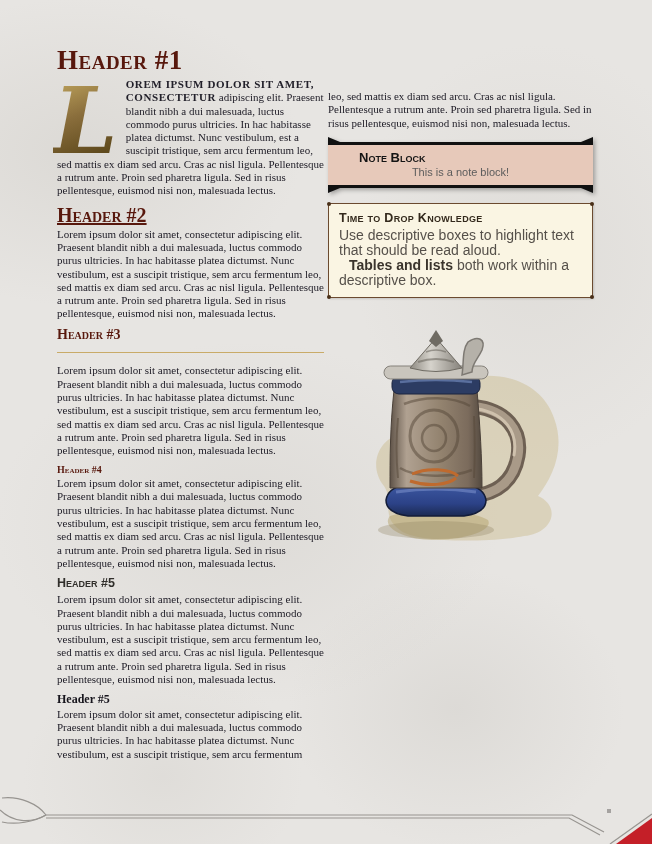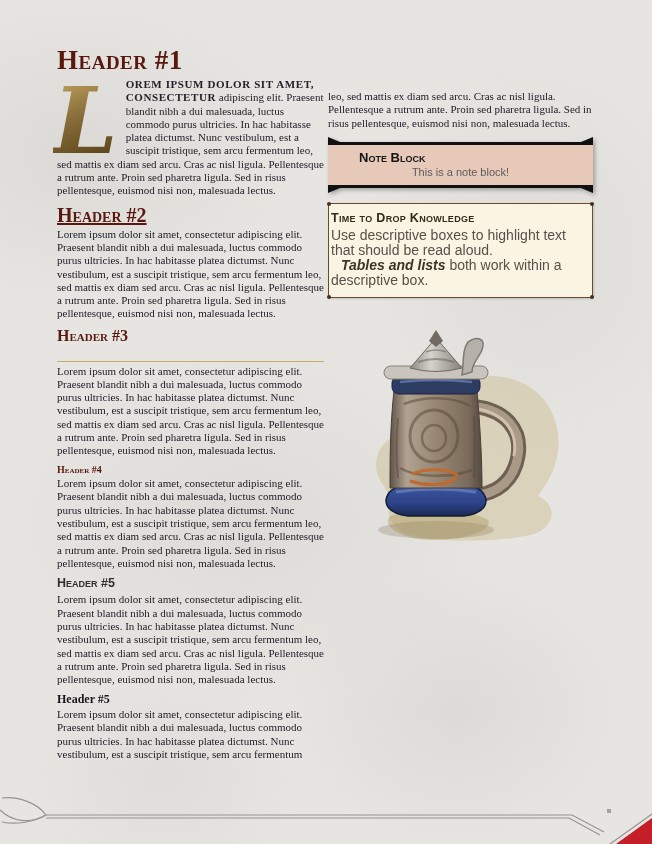--- a/index.html
+++ b/index.html
@@ -13,21 +13,21 @@
       radial-gradient(ellipse 360px 260px at 38% 62%, rgba(199,196,190,.30), transparent 70%),
       radial-gradient(ellipse 240px 200px at 70% 84%, rgba(193,190,184,.28), transparent 70%),
       radial-gradient(ellipse 200px 160px at 25% 92%, rgba(205,202,196,.30), transparent 70%);
   }
   .col-left{position:absolute;left:57px;top:47px;width:267px;}
   .col-right{position:absolute;left:328px;top:64px;width:265px;margin-top:26px;}
 
   h1,h2,h3,h4{font-variant:small-caps;color:#58180d;font-weight:700;}
   h1{font-size:27px;margin:0 0 4px;letter-spacing:.5px;line-height:1;}
   h2{font-size:20px;margin:6px 0 2px;line-height:1.05;text-decoration:underline;}
-  h3{font-size:16px;margin:7px 0 3px;line-height:1.05;border-bottom:1.5px solid #c9ab68;padding-bottom:16px;}
+  h3{font-size:14px;margin:7px 0 11px;line-height:1.05;border-bottom:1.5px solid #c9ab68;padding-bottom:10px;}
   h4{font-size:10px;margin:7px 0 2px;line-height:1.05;}
   h5{font-family:"Liberation Sans",sans-serif;font-variant:small-caps;font-weight:700;
      font-size:12.5px;color:#312f2b;margin:7px 0 3px;line-height:1.05;}
   h6{font-size:12px;color:#17151d;margin:7px 0 2px;line-height:1.05;font-weight:700;}
 
   p.body{font-size:11px;line-height:13.3px;color:#22202a;margin:0 0 7px;}
   .lead-caps{font-size:11px;font-weight:700;letter-spacing:.6px;color:#22202a;}
 
   .drop-cap{
     float:left;
@@ -42,26 +42,26 @@
   
   .note-block{margin:5px 0 10px;filter:drop-shadow(2px 2px 2px rgba(0,0,0,.30));}
   .note-decor{display:block;width:100%;height:8px;}
   .note-body-wrap{background:#e7c9ba;padding:5px 11px 7px;}
   .note-title{font-family:"Liberation Sans",sans-serif;font-variant:small-caps;font-weight:700;
     font-size:13px;color:#141414;margin:0 0 1px;padding-left:20px;}
   .note-text{font-family:"Liberation Sans",sans-serif;font-size:11px;color:#5c5c5c;margin:0;text-align:center;}
 
   
   .desc-box{position:relative;background:#faf5e3;border:1px solid #6b4a2f;
-    padding:7px 2px 9px;margin:8px 0 0;box-shadow:1px 1px 2px rgba(0,0,0,.15);}
+    padding:7px 10px 9px;margin:8px 0 0;box-shadow:1px 1px 2px rgba(0,0,0,.15);}
   .desc-title{font-family:"Liberation Sans",sans-serif;font-variant:small-caps;font-weight:700;
     font-size:12.5px;color:#33291c;margin:0 0 3px;letter-spacing:.3px;}
   .desc-text{font-family:"Liberation Sans",sans-serif;font-size:14px;line-height:15px;color:#55504a;margin:0;}
   .desc-text.indent{text-indent:10px;}
-  .desc-bold{font-weight:700;color:#3a342c;font-style:italic;}
+  .desc-bold{font-weight:700;color:#3a342c;}
   .corner-dot{position:absolute;width:4px;height:4px;border-radius:50%;background:#4a3018;}
   .dot-tl{top:-2px;left:-2px;} .dot-tr{top:-2px;right:-2px;}
   .dot-bl{bottom:-2px;left:-2px;} .dot-br{bottom:-2px;right:-2px;}
 
   .stein-wrap{margin:30px 0 0 28px;width:210px;height:235px;}
 
   .footer-svg{position:absolute;left:0;bottom:0;width:652px;height:50px;}
 </style>
 </head>
 <body>

